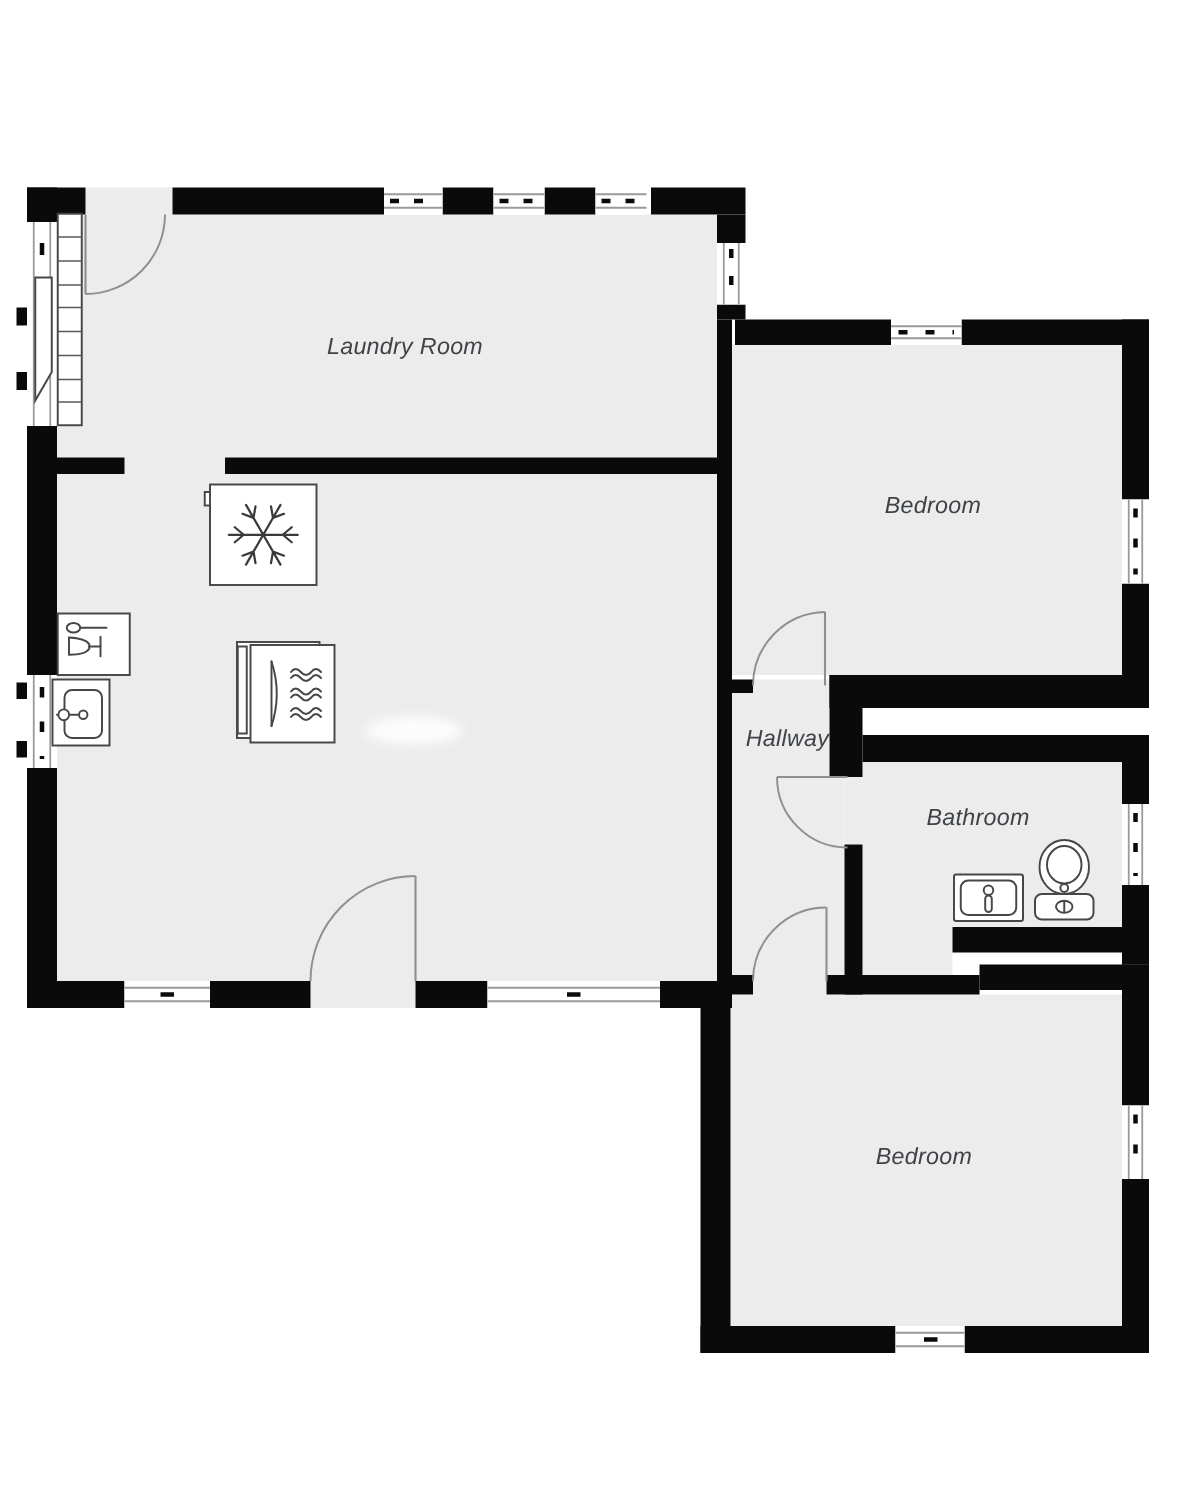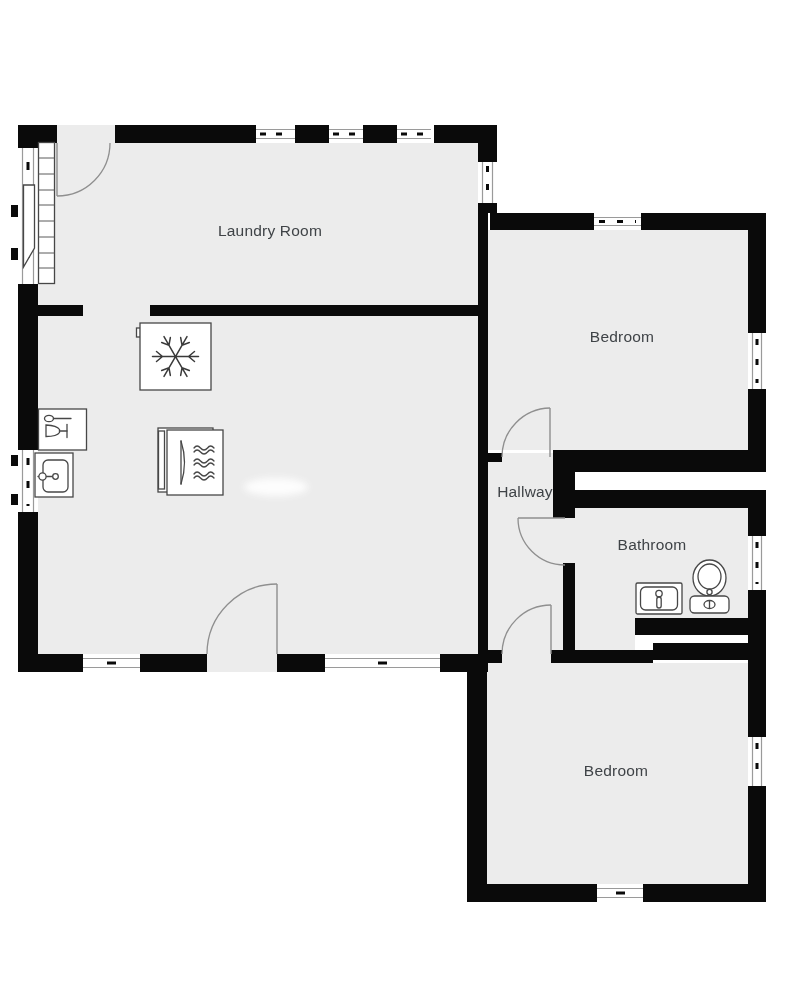--- a/index.html
+++ b/index.html
@@ -1,16 +1,16 @@
 <!DOCTYPE html>
 <html><head>
 <meta charset="utf-8">
 <style>
   html,body { margin:0; padding:0; background:#ffffff; }
-  .stage { position:relative; width:793px; height:991px; background:#ffffff; }
+  .stage { position:relative; width:793px; height:991px; background:#ffffff;font-style:italic; }
   svg { display:block; }
   .wall  { fill:#0a0a0a; }
   .floor { fill:#ececec; }
   .winbg { fill:#ffffff; }
   .wfrm  { stroke:#9a9a9a; stroke-width:1.2; }
   .wdash { stroke:#0a0a0a; stroke-width:3; }
   .arc   { fill:none; stroke:#8f8f8f; stroke-width:1.3; }
   .leaf  { stroke:#8f8f8f; stroke-width:1.4; fill:none; }
   .fx    { fill:#ffffff; stroke:#474747; stroke-width:1.3; }
   .fxl   { fill:none; stroke:#474747; stroke-width:1.3; stroke-linecap:round; }

